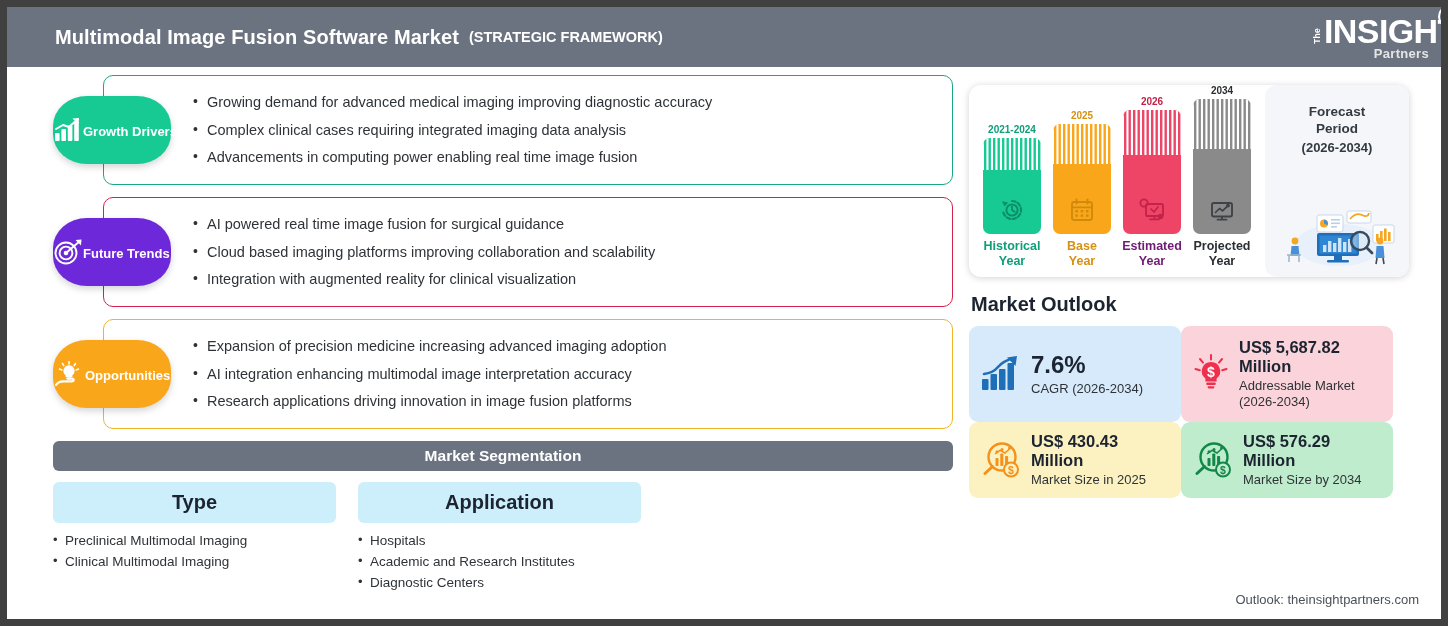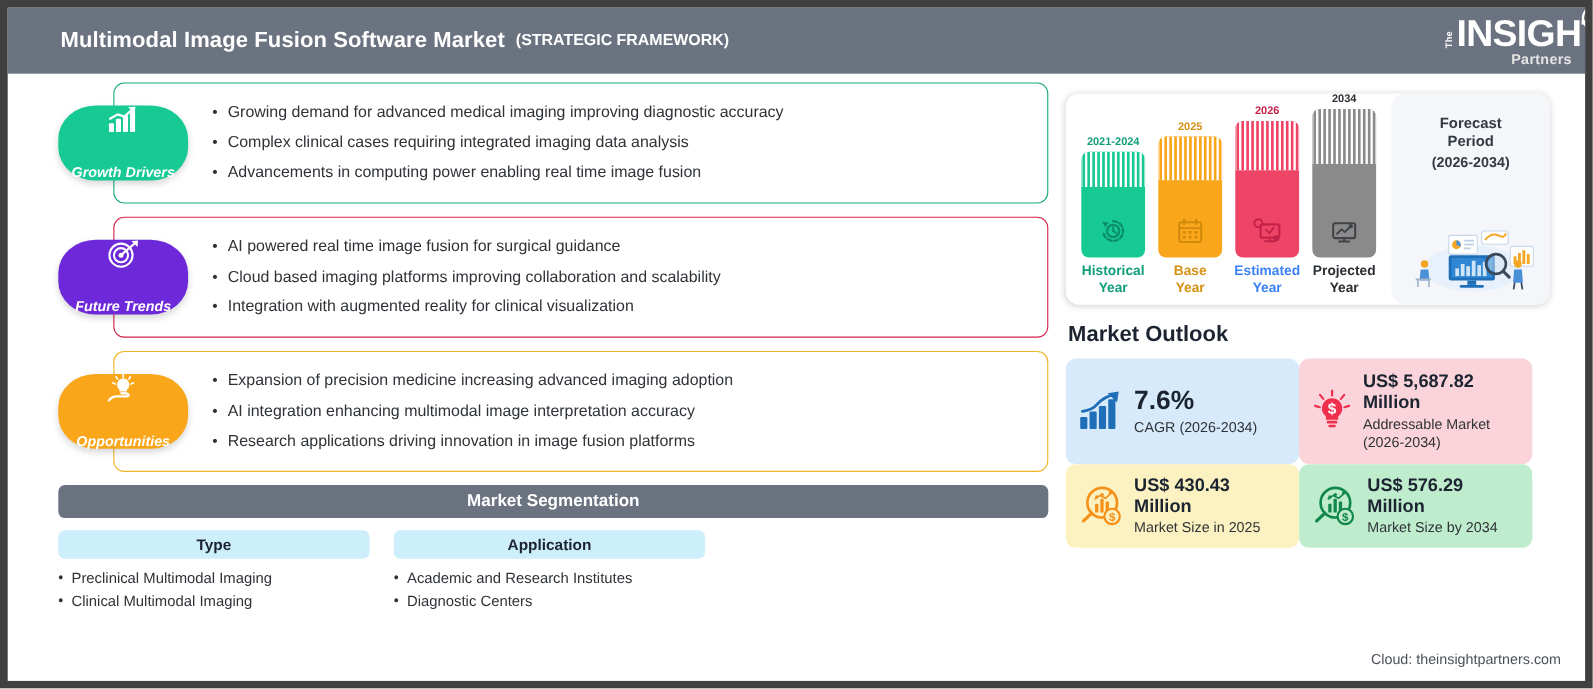--- a/index.html
+++ b/index.html
@@ -100,25 +100,24 @@
   }
   .section-box.green  { border-color: #1aa87e; }
   .section-box.red    { border-color: #d4224c; }
   .section-box.orange { border-color: #f0b429; }
 
   .badge {
     position: absolute;
     left: 0; top: 21px;
     width: 118px; height: 68px;
     border-radius: 34px / 30px;
-    display: flex; flex-direction: column;
-    align-items: center; justify-content: space-between;
+    display: flex; flex-direction: row;
+    align-items: center; justify-content: flex-start;
     box-shadow: 0 3px 7px rgba(0,0,0,.17);
     z-index: 4;
-    font-style: italic;
   }
   .badge.green  { background: #17c993; }
   .badge.red    { background: #6d28d9; }
   .badge.orange { background: #f9a61a; }
   .badge-label {
     font-size: 13px; font-weight: bold; color: #fff;
     margin-top: 3px; white-space: nowrap;
   }
   .badge-icon { height: 26px; display:block; }
 
@@ -151,25 +150,25 @@
     border-radius: 6px;
     display: flex; align-items: center; justify-content: center;
     color: #fff; font-size: 15.5px; font-weight: bold;
   }
   .seg-cols {
     display: flex;
     margin-top: 11px;
   }
   .seg-col { width: 283px; margin-right: 22px; }
   .seg-col-head {
-    height: 26px;
+    height: 41px;
     background: #cdeefb;
     border-radius: 6px;
     display: flex; align-items: center; justify-content: center;
-    font-size: 14px; font-weight: bold; color: #1b2430;
+    font-size: 20px; font-weight: bold; color: #1b2430;
   }
   .seg-list { margin-top: 8px; }
   .seg-item {
     font-size: 13.5px; color: #2f3337;
     line-height: 1.55;
     position: relative; padding-left: 12px;
   }
   .seg-item::before {
     content: "•"; position: absolute; left: 0; top: -1px;
     color: #2f3337; font-size: 13px;
@@ -400,20 +399,21 @@
         <div class="seg-col">
           <div class="seg-col-head">Type</div>
           <div class="seg-list">
             <div class="seg-item">Preclinical Multimodal Imaging</div>
             <div class="seg-item">Clinical Multimodal Imaging</div>
           </div>
         </div>
         <div class="seg-col">
           <div class="seg-col-head">Application</div>
           <div class="seg-list">
+            <div class="seg-item">Hospitals</div>
             <div class="seg-item">Academic and Research Institutes</div>
             <div class="seg-item">Diagnostic Centers</div>
           </div>
         </div>
       </div>
     </div>
   </div>
 
   <div class="right-col">
 
@@ -519,21 +519,21 @@
               <svg width="28" height="26" viewBox="0 0 28 26">
                 <rect x="8" y="7" width="17" height="12" rx="1.6" fill="none" stroke="#c42349" stroke-width="1.9"></rect>
                 <path d="M13 12 l3 3 l4-5" stroke="#c42349" stroke-width="1.7" fill="none" stroke-linecap="round" stroke-linejoin="round"></path>
                 <line x1="16.5" y1="19" x2="16.5" y2="22" stroke="#c42349" stroke-width="1.8"></line>
                 <line x1="12" y1="22.3" x2="21" y2="22.3" stroke="#c42349" stroke-width="1.8" stroke-linecap="round"></line>
                 <circle cx="6" cy="6" r="3.6" fill="none" stroke="#c42349" stroke-width="1.8"></circle>
                 <circle cx="22.5" cy="19.5" r="2.7" fill="#c42349"></circle>
               </svg>
             </span>
           </div>
-          <span class="bar-label" style="color:#3b82f6"><span>Estimated</span><br><span>Year</span></span>
+          <span class="bar-label" style="color:#701a75"><span>Estimated</span><br><span>Year</span></span>
         </div>
 
         <div class="bar-col">
           <span class="bar-year" style="color:#2b2f33">2034</span>
           <div class="bar" style="height:140px;background:#8a8a8a">
             <svg class="bar-stripes" height="50" width="58" viewBox="0 0 58 50" preserveAspectRatio="none">
               <rect width="58" height="50" fill="#fff"></rect>
               <g fill="#8a8a8a">
                 <rect x="1" width="2.4" height="50"></rect>
                   <rect x="5.5" width="2.4" height="50"></rect>
@@ -711,14 +711,14 @@
         <span class="kpi-text">
           <span class="kpi-val sm" style="display:block">US$ 576.29</span>
           <span class="kpi-val sm" style="display:block">Million</span>
           <span class="kpi-desc nowrap" style="display:block">Market Size by 2034</span>
         </span>
       </div>
 
     </div>
   </div>
 
-  <div class="source">Cloud: theinsightpartners.com</div>
+  <div class="source">Outlook: theinsightpartners.com</div>
 </div>
 
 </body></html>

